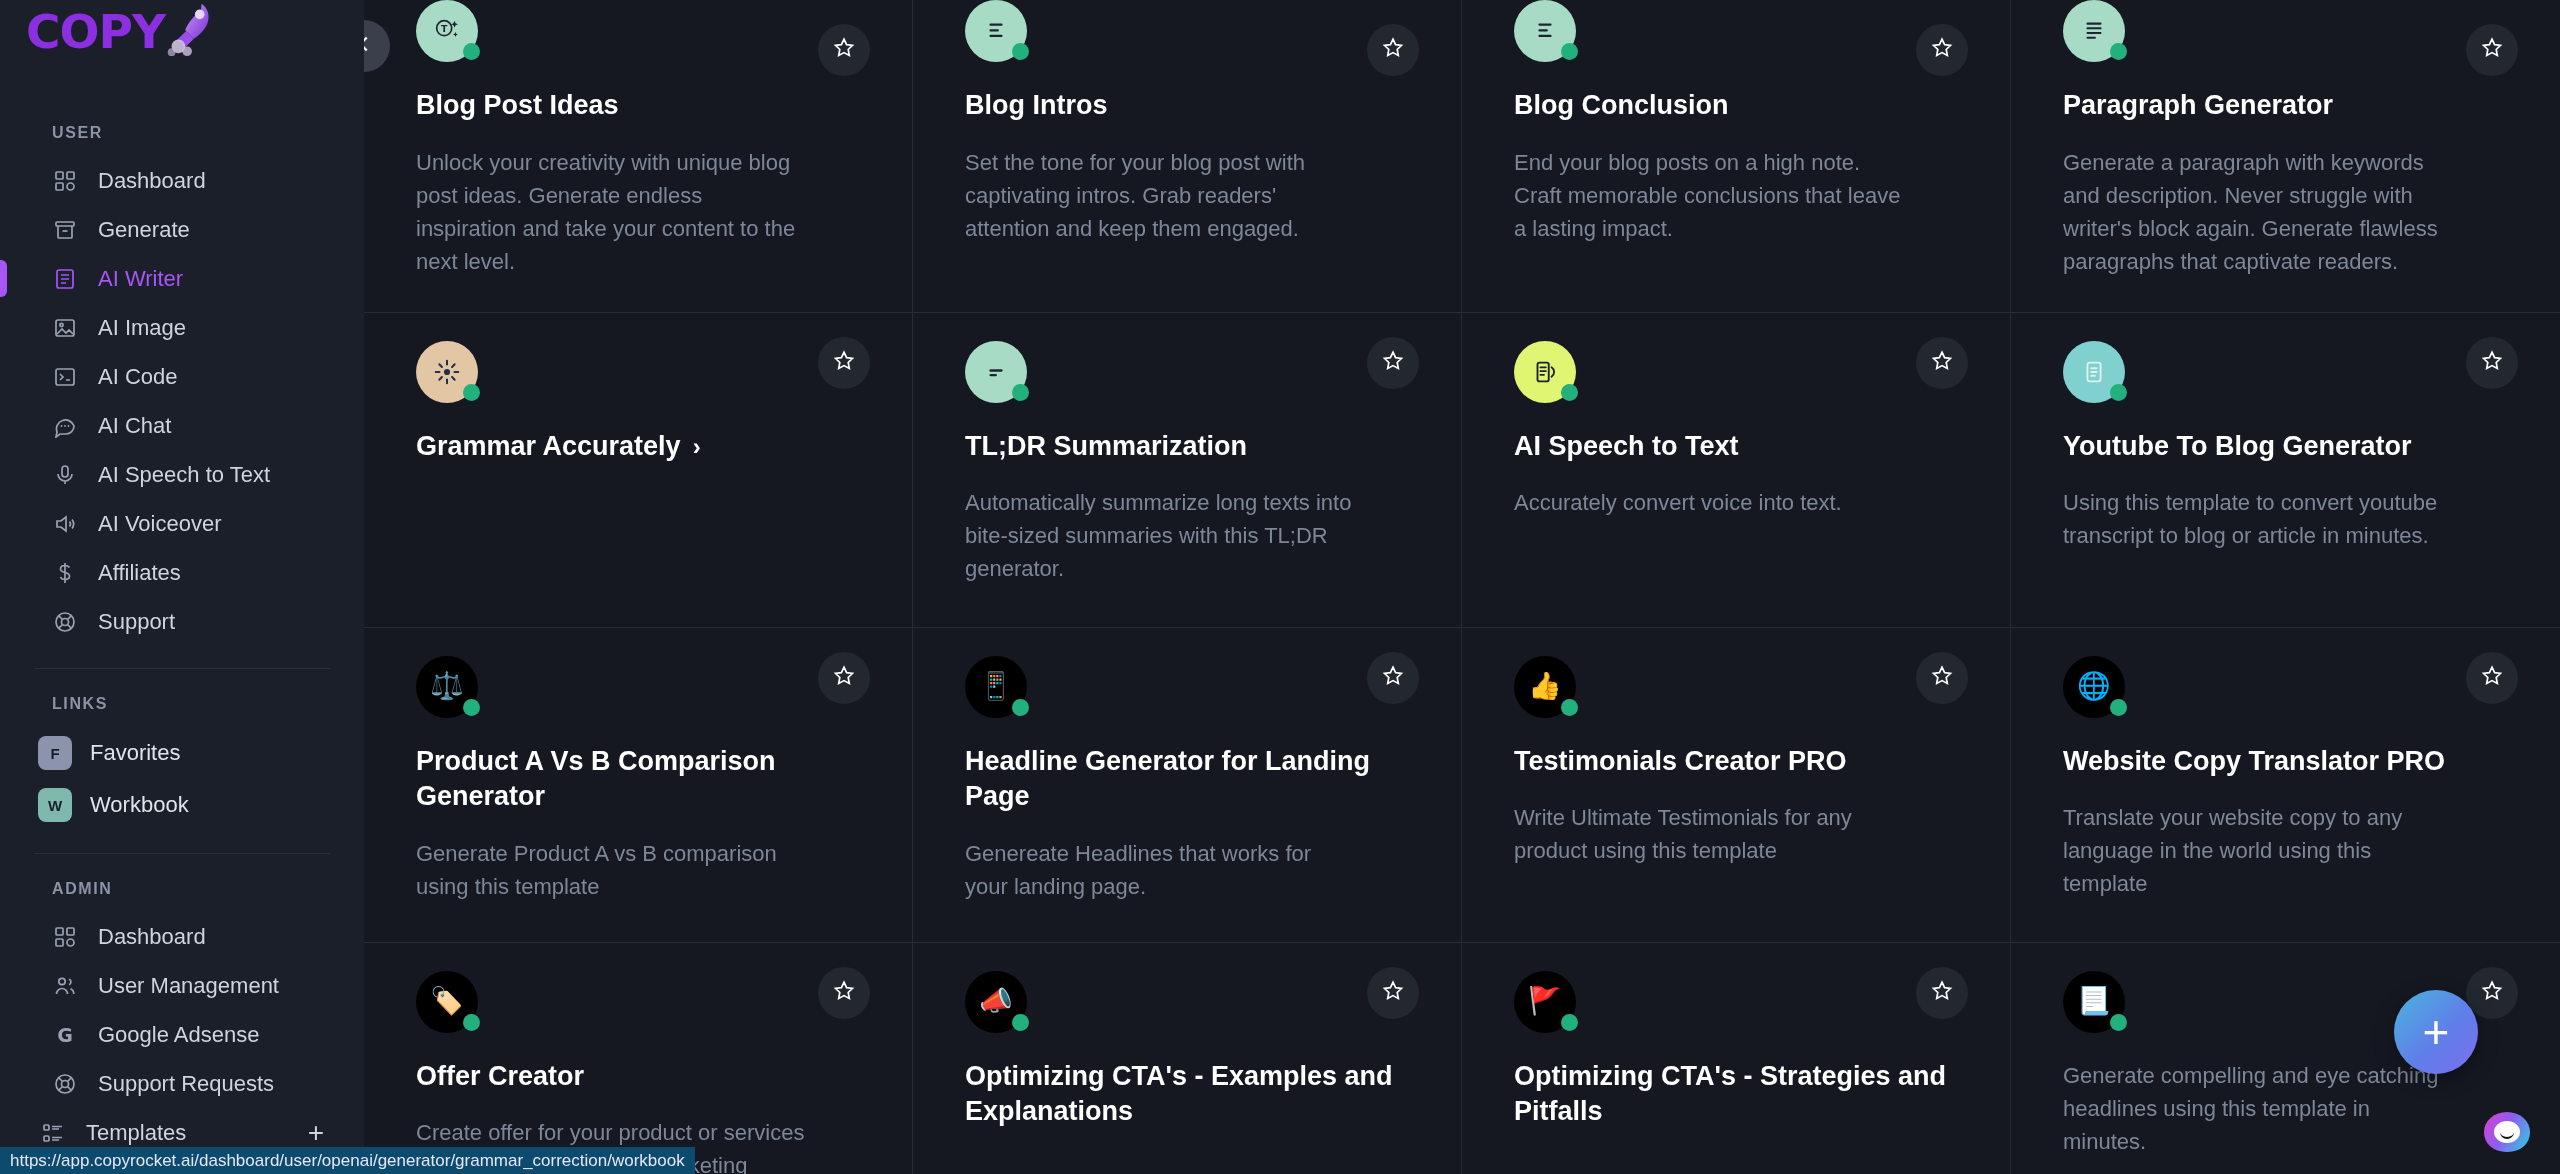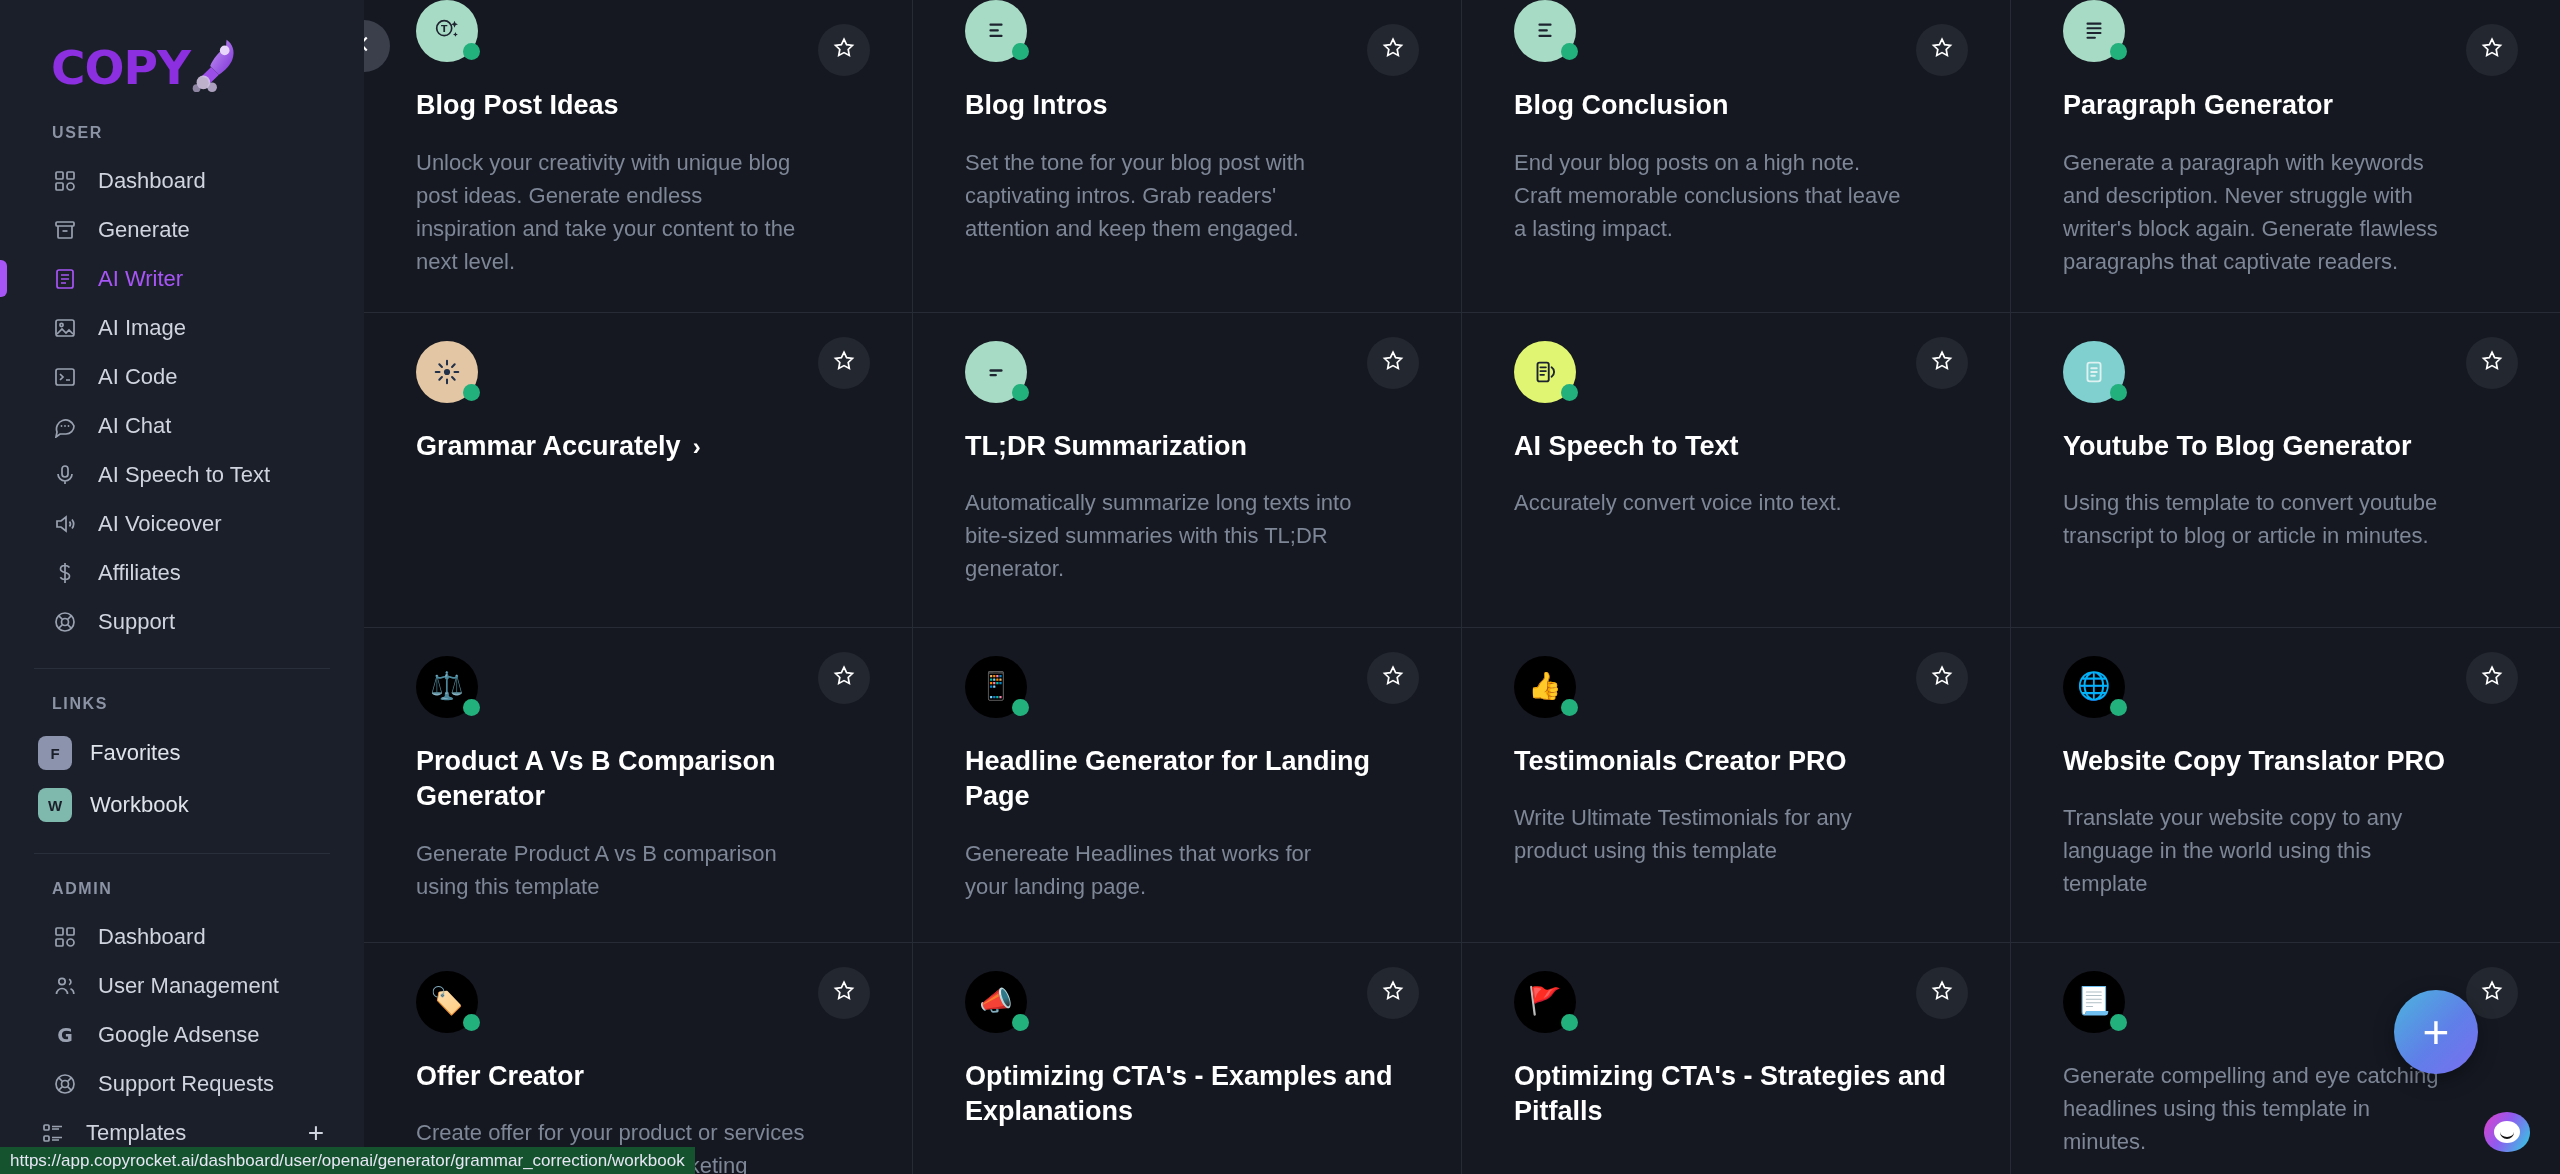--- a/index.html
+++ b/index.html
@@ -12,21 +12,21 @@
   #app { display:flex; width:2560px; height:1174px; position:relative; }
 
   
   .sidebar{
     width:364px; flex:0 0 364px; height:1174px;
     background:#1b1f2a;
     position:relative;
     overflow:hidden;
   }
   .logo-wrap{
-    height:98px; display:flex; align-items:flex-end; padding-left:51px;
+    height:98px; display:flex; align-items:flex-start; padding-left:26px;
   }
   .logo{ display:flex; align-items:center; gap:4px; }
   .logo-text{
     font-size:47px; font-weight:bold; letter-spacing:-1px;
     color:#8b2fe0;
     font-family:"DejaVu Sans", sans-serif;
   }
   .logo-rocket{ width:62px; height:62px; position:relative; top:-4px; margin-left:-10px;}
 
   .sec-label{
@@ -139,21 +139,21 @@
     display:flex;align-items:flex-end;justify-content:center;
   }
   .chat-bubble .smile{
     width:14px;height:7px;border-bottom:2.5px solid #111; border-radius:0 0 14px 14px;
     margin-bottom:4px;
   }
 
   
   .statusbar{
     position:absolute; left:0; bottom:0; height:27px;
-    background:#14532d; color:#e8e6f5; font-size:17px;
+    background:#0c4a6e; color:#e8e6f5; font-size:17px;
     display:flex; align-items:center; padding:0 10px; z-index:50;
     font-family:"Liberation Sans", sans-serif; white-space:nowrap;
   }
 </style>
 </head>
 <body>
 
 <div id="app">
 
   <aside class="sidebar">

